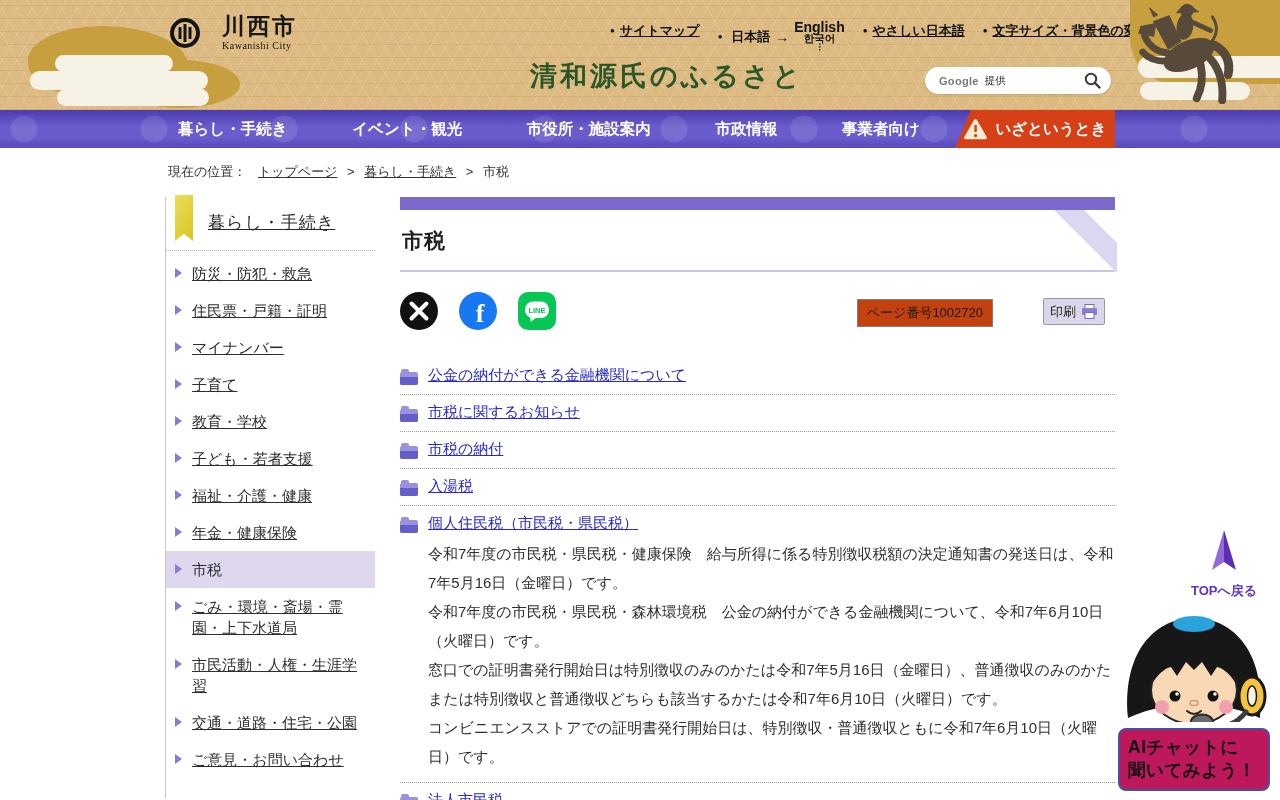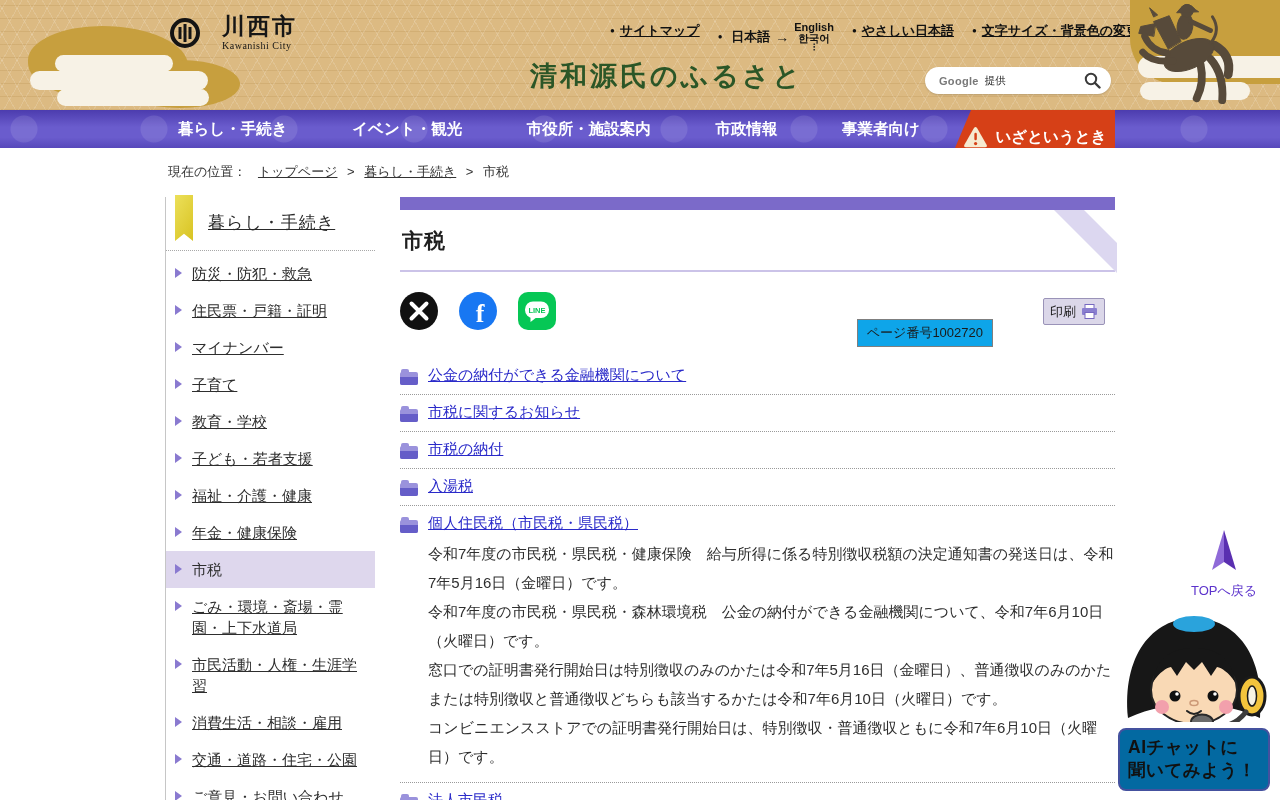--- a/index.html
+++ b/index.html
@@ -27,21 +27,21 @@
   .logo-jp { font-size:23px; font-weight:bold; color:#161616; letter-spacing:2px; }
   .logo-en { font-size:10px; color:#161616; font-family:"Liberation Serif","DejaVu Serif",serif; margin-top:3px; letter-spacing:.5px; }
 
   .util-nav { position:absolute; left:610px; top:22px; list-style:none; display:flex; align-items:flex-start; gap:18px; white-space:nowrap; }
   .util-nav li { font-size:13px; color:#111; font-weight:bold; }
   .util-nav li::before { content:"●"; font-size:8px; vertical-align:2px; margin-right:5px; color:#111; }
   .underl { text-decoration:underline; cursor:pointer; }
   .lang-group { display:inline-flex; align-items:center; gap:5px; }
   .u-arrow { font-weight:normal; font-size:14px; }
   .lang-stack { display:inline-flex; flex-direction:column; line-height:11px; text-align:center; }
-  .lang-en { font-size:11px; font-weight:bold; }
+  .lang-en { font-size:14px; font-weight:bold; }
   .lang-ko { font-size:10.5px; font-weight:bold; }
   .lang-stack::after { content:"⋮"; font-size:9px; color:#333; line-height:7px; }
 
   .tagline { position:absolute; left:530px; top:58px; font-family:"Liberation Serif","DejaVu Serif",serif;
     font-size:27px; font-weight:bold; color:#2b5627; letter-spacing:3px; }
 
   .searchbox { position:absolute; left:925px; top:67px; width:186px; height:27px; background:#fff;
     border-radius:14px; display:flex; align-items:center; padding:0 10px 0 14px; box-shadow:0 1px 2px rgba(0,0,0,.15); }
   .g-logo { font-size:11px; color:#787878; font-weight:bold; letter-spacing:.3px; }
   .g-teikyo { font-size:10.5px; color:#222; margin-left:6px; flex:1; }
@@ -53,21 +53,21 @@
 
   
   .global-nav { position:absolute; left:0; top:110px; width:1280px; height:38px;
     background:linear-gradient(180deg,#4c3cae 0%, #6a5ccd 45%, #6a5ccd 72%, #5748bb 100%); }
   .global-nav::before { content:""; position:absolute; inset:0;
     background-image:radial-gradient(circle at 24px 19px, rgba(255,255,255,.10) 0 13px, transparent 14px);
     background-size:130px 38px; }
   .nav-items { position:absolute; left:178px; top:0; width:742px; height:38px; display:flex; justify-content:space-between; align-items:center; }
   .nav-item { color:#fff; font-size:15.5px; font-weight:bold; text-decoration:none; cursor:pointer; position:relative; }
   .emergency { position:absolute; left:955px; top:0; width:160px; height:38px; background:#d64017;
-    clip-path:polygon(16px 0, 100% 0, 100% 100%, 0 100%); display:flex; align-items:flex-end; justify-content:center; gap:7px; cursor:pointer; }
+    clip-path:polygon(16px 0, 100% 0, 100% 100%, 0 100%); display:flex; align-items:center; justify-content:center; gap:7px; cursor:pointer; }
   .emergency span { color:#fff; font-size:15.5px; font-weight:bold; }
 
   
   .breadcrumb { position:absolute; left:168px; top:163px; font-size:13px; color:#333; }
   .breadcrumb .bc-link { text-decoration:underline; cursor:pointer; color:#333; }
   .breadcrumb .bc-sep { margin:0 6px; }
   .bc-label { margin-right:8px; }
 
   
   .sidebar { position:absolute; left:165px; top:197px; width:210px; border-left:1px solid #c6c6c6; padding-bottom:20px; }
@@ -86,39 +86,39 @@
 
   
   .main { position:absolute; left:400px; top:197px; width:715px; }
   .main-topbar { height:13px; background:#7b6ac9; position:relative; }
   .ribbon-fold { position:absolute; right:-2px; top:13px; width:75px; height:64px; }
   .page-title { font-size:21px; font-weight:bold; color:#1f1f1f; margin:17px 0 0 2px; letter-spacing:1px; }
   .title-hr { border:none; border-top:2px solid #cbc3e8; margin-top:15px; }
   .toolbar { position:relative; height:44px; margin-top:20px; }
   .social { display:flex; gap:21px; align-items:center; }
   .soc { width:38px; height:38px; cursor:pointer; }
-  .pageno { position:absolute; right:122px; top:7px; border:1px solid #7f7f7f; padding:4px 9px; font-size:13px; color:#1a1a1a; background:#0ea5e9;margin-top:20px; }
+  .pageno { position:absolute; right:122px; top:7px; border:1px solid #7f7f7f; padding:4px 9px; font-size:13px; color:#1a1a1a; background:#c2410c; }
   .printbtn { position:absolute; right:10px; top:6px; width:62px; height:27px; background:#dbd7e9; border:1px solid #9a93b8;
     border-radius:2px; display:flex; align-items:center; justify-content:center; gap:5px; font-size:13px; color:#1a1a1a; cursor:pointer; }
 
   .links-list { margin-top:22px; }
   .link-row { border-bottom:1px dotted #9a9a9a; padding:8px 0 9px; }
   .row-head { display:flex; align-items:flex-end; gap:10px; }
   .folder { position:relative; width:18px; height:13px; background:#9a92dc; border-radius:2px; flex:0 0 18px; }
   .folder::before { content:""; position:absolute; left:1px; top:-3px; width:8px; height:4px; background:#9a92dc; border-radius:2px 2px 0 0; }
   .folder::after { content:""; position:absolute; left:0; bottom:0; width:18px; height:8px; background:#655dc8; border-radius:0 0 2px 2px; }
   .doc-link { font-size:15px; color:#2a2ac9; text-decoration:underline; cursor:pointer; }
   .row-desc { margin:6px 0 2px 28px; }
   .row-desc p { font-size:15px; color:#2e2e2e; line-height:29px; }
 
   
   .topbtn { position:absolute; left:1186px; top:528px; width:76px; text-align:center; cursor:pointer; }
-  .topbtn-label { display:block; margin-top:4px; font-size:13px; font-weight:normal; color:#5c33cc; }
+  .topbtn-label { display:block; margin-top:4px; font-size:13px; font-weight:bold; color:#5c33cc; }
   .ai-chat { position:absolute; left:1118px; top:610px; width:152px; cursor:pointer; }
-  .bubble { border:2.5px solid #44519e; border-radius:8px; background:#0369a1; padding:6px 8px 7px; margin-top:2px; }
+  .bubble { border:2.5px solid #44519e; border-radius:8px; background:#be185d; padding:6px 8px 7px; margin-top:2px; }
   .bubble span { display:block; font-size:17.5px; font-weight:bold; color:#111; line-height:1.3; letter-spacing:.5px; }
 </style>
 </head>
 <body>
 
 <header class="site-header">
   <div class="cloud-gold g1"></div>
   <div class="cloud-gold g2"></div>
   <div class="cloud-white w1"></div>
   <div class="cloud-white w2"></div>
@@ -258,24 +258,20 @@
       <li class="side-item">
     <span class="tri"></span>
     <a>ごみ・環境・斎場・霊園・上下水道局</a>
   </li>
       <li class="side-item">
     <span class="tri"></span>
     <a>市民活動・人権・生涯学習</a>
   </li>
       <li class="side-item">
     <span class="tri"></span>
-    <a>消費生活・相談・雇用</a>
-  </li>
-      <li class="side-item">
-    <span class="tri"></span>
     <a>交通・道路・住宅・公園</a>
   </li>
       <li class="side-item">
     <span class="tri"></span>
     <a>ご意見・お問い合わせ</a>
   </li>
     </ul>
 </aside>
 
 <main class="main">

